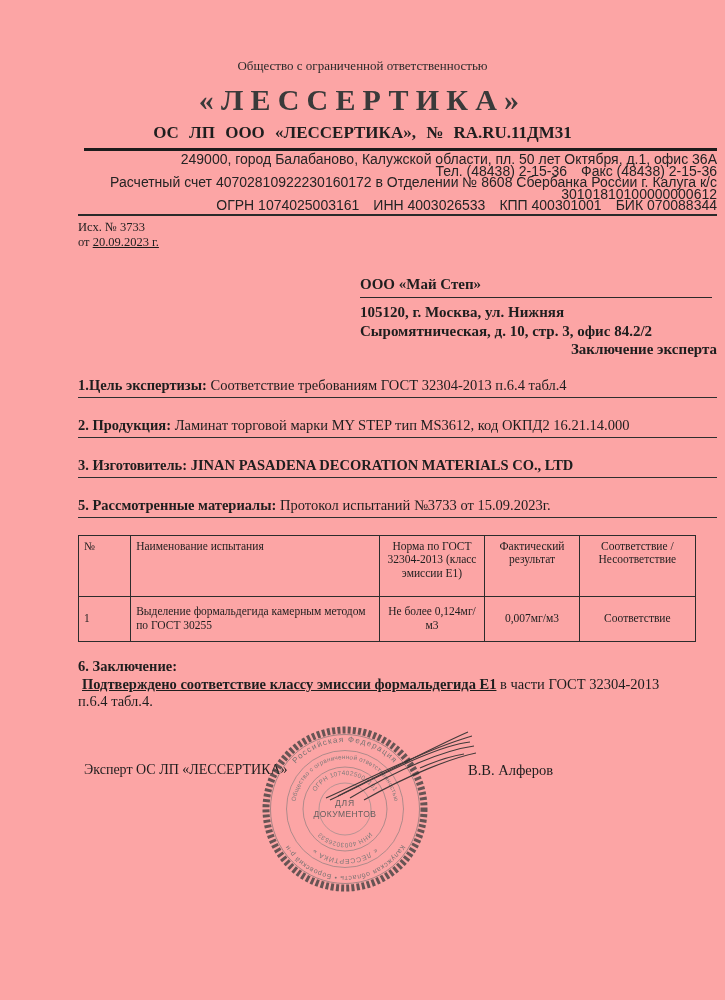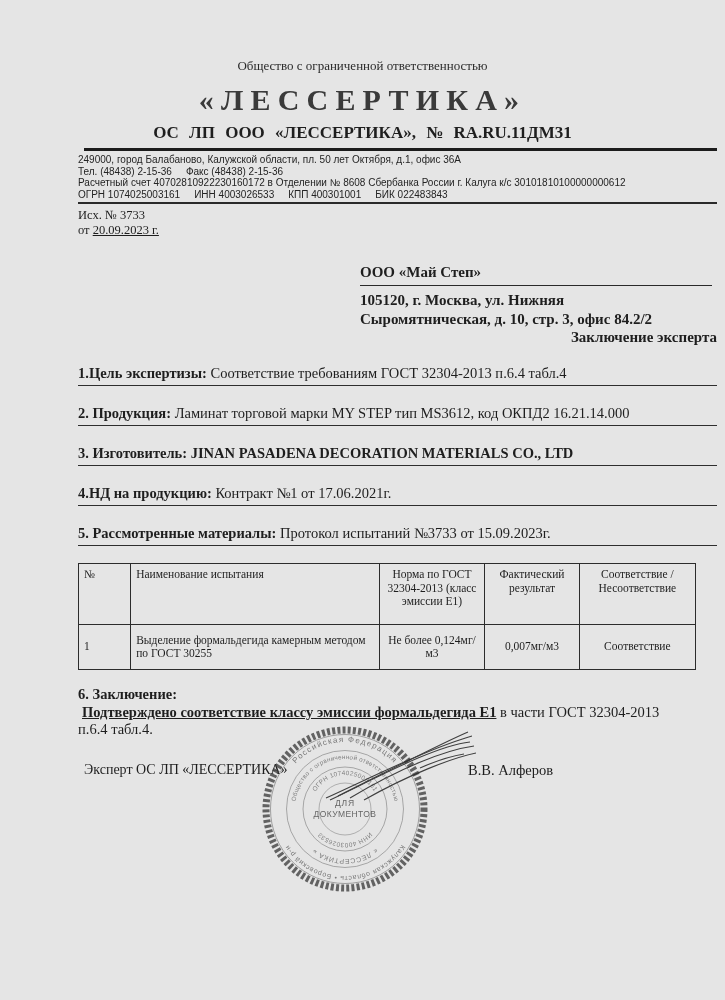--- a/index.html
+++ b/index.html
@@ -1,32 +1,32 @@
 <!DOCTYPE html>
 <html><head>
 <meta charset="utf-8">
 <style>
   html,body{margin:0;padding:0;background:#ffffff;}
   .page{
     position:relative;
     width:725px;height:1000px;
-    background:#e5e5e5;
+    background:#fca5a5;
     font-family:"Liberation Serif", serif;
     color:#1e1e1e;
     overflow:hidden;
   }
   .content{margin:0 8px 0 78px;}
   
   .header{padding-top:58px;text-align:center;}
   .org-type{font-size:13px;color:#2a2a2a;margin-bottom:9px;}
   .org-name{font-size:30px;font-weight:bold;letter-spacing:0.24em;color:#3a3a3a;margin-bottom:6px;}
   .org-line{font-size:17px;font-weight:bold;word-spacing:0.35em;margin-bottom:5px;}
   .rule-thick{height:3px;background:#1c1c1c;margin:0 0 3px 6px;}
   .rule-thin{height:2px;background:#2a2a2a;margin:2px 0 0 0;}
-  .address{font-family:"Liberation Sans", sans-serif;font-size:10px;line-height:11.5px;color:#242424;text-align:left;}
+  .address{font-family:"Liberation Sans", sans-serif;font-size:14px;line-height:11.5px;color:#242424;text-align:right;}
   .address .gap{display:inline-block;width:14px;}
   .address .url{text-decoration:underline;}
   
   .outgoing{font-size:12.5px;line-height:15px;margin-top:4px;}
   .outgoing .date-val{text-decoration:underline;}
   
   .recipient{margin:26px 0 0 282px;width:352px;text-align:left;font-weight:bold;font-size:15px;}
   .recipient-name{padding-bottom:4px;border-bottom:1.5px solid #2a2a2a;}
   .recipient-addr{margin-top:5px;line-height:19px;}
   
@@ -70,21 +70,21 @@
     <div class="org-line">ОС ЛП ООО «ЛЕССЕРТИКА», № RA.RU.11ДМ31</div>
   </div>
 
   <div class="content">
     <div class="rule-thick"></div>
 
     <div class="address">
       <div>249000, город Балабаново, Калужской области, пл. 50 лет Октября, д.1, офис 36А</div>
       <div><span>Тел. (48438) 2-15-36</span><span class="gap"></span><span>Факс (48438) 2-15-36</span></div>
       <div>Расчетный счет 40702810922230160172 в Отделении № 8608 Сбербанка России г. Калуга к/с 30101810100000000612</div>
-      <div><span>ОГРН 1074025003161</span><span class="gap"></span><span>ИНН 4003026533</span><span class="gap"></span><span>КПП 400301001</span><span class="gap"></span><span>БИК 022483843</span></div>
+      <div><span>ОГРН 1074025003161</span><span class="gap"></span><span>ИНН 4003026533</span><span class="gap"></span><span>КПП 400301001</span><span class="gap"></span><span>БИК 070088344</span></div>
     </div>
 
     <div class="rule-thin"></div>
 
     <div class="outgoing">
       <div>Исх. № 3733</div>
       <div><span>от</span> <span class="date-val">20.09.2023 г.</span></div>
     </div>
 
     <div class="recipient">
@@ -93,21 +93,20 @@
         <div>105120, г. Москва, ул. Нижняя</div>
         <div>Сыромятническая, д. 10, стр. 3, офис 84.2/2</div>
       </div>
     </div>
 
     <div class="doc-title">Заключение эксперта</div>
 
     <p class="section"><span class="lbl">1.Цель экспертизы:</span> <span>Соответствие требованиям ГОСТ 32304-2013 п.6.4 табл.4</span></p>
     <p class="section"><span class="lbl">2. Продукция:</span> <span>Ламинат торговой марки MY STEP тип MS3612, код ОКПД2 16.21.14.000</span></p>
     <p class="section"><span class="lbl">3. Изготовитель:</span> <span class="bold-text">JINAN PASADENA DECORATION MATERIALS CO., LTD</span></p>
-    <p class="section"><span class="lbl">4.НД на продукцию:</span> <span>Контракт №1 от 17.06.2021г.</span></p>
     <p class="section"><span class="lbl">5. Рассмотренные материалы:</span> <span>Протокол испытаний №3733 от 15.09.2023г.</span></p>
 
     <table class="results">
       <tbody>
           <tr>
         <th class="l col-num">№</th>
         <th class="l col-name">Наименование испытания</th>
         <th class="col-norm">Норма по ГОСТ 32304-2013 (класс эмиссии Е1)</th>
         <th class="col-fact">Фактический результат</th>
         <th class="col-conf">Соответствие / Несоответствие</th>

